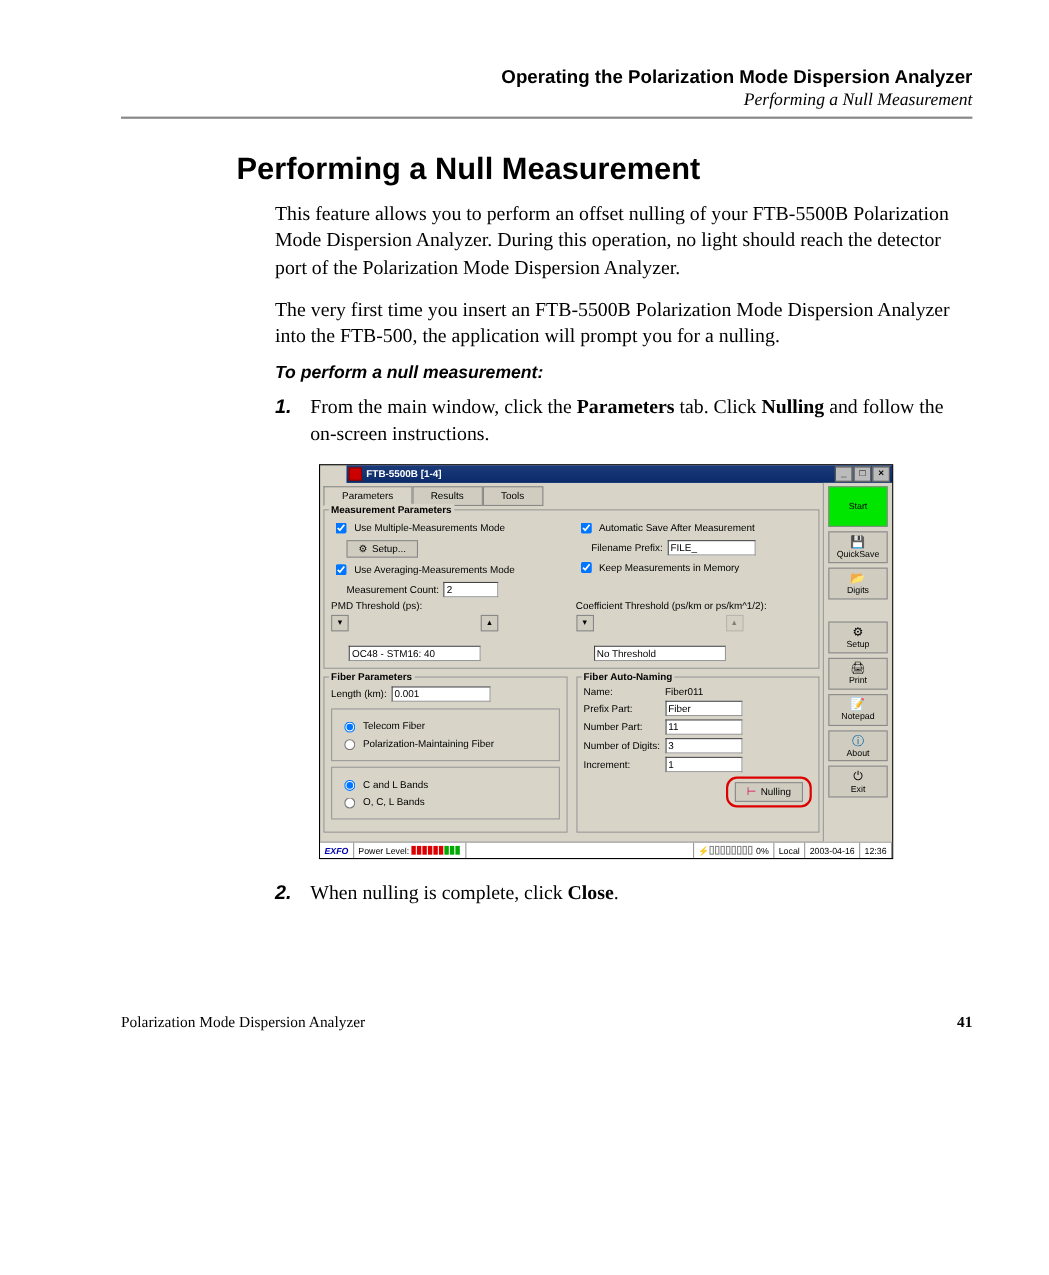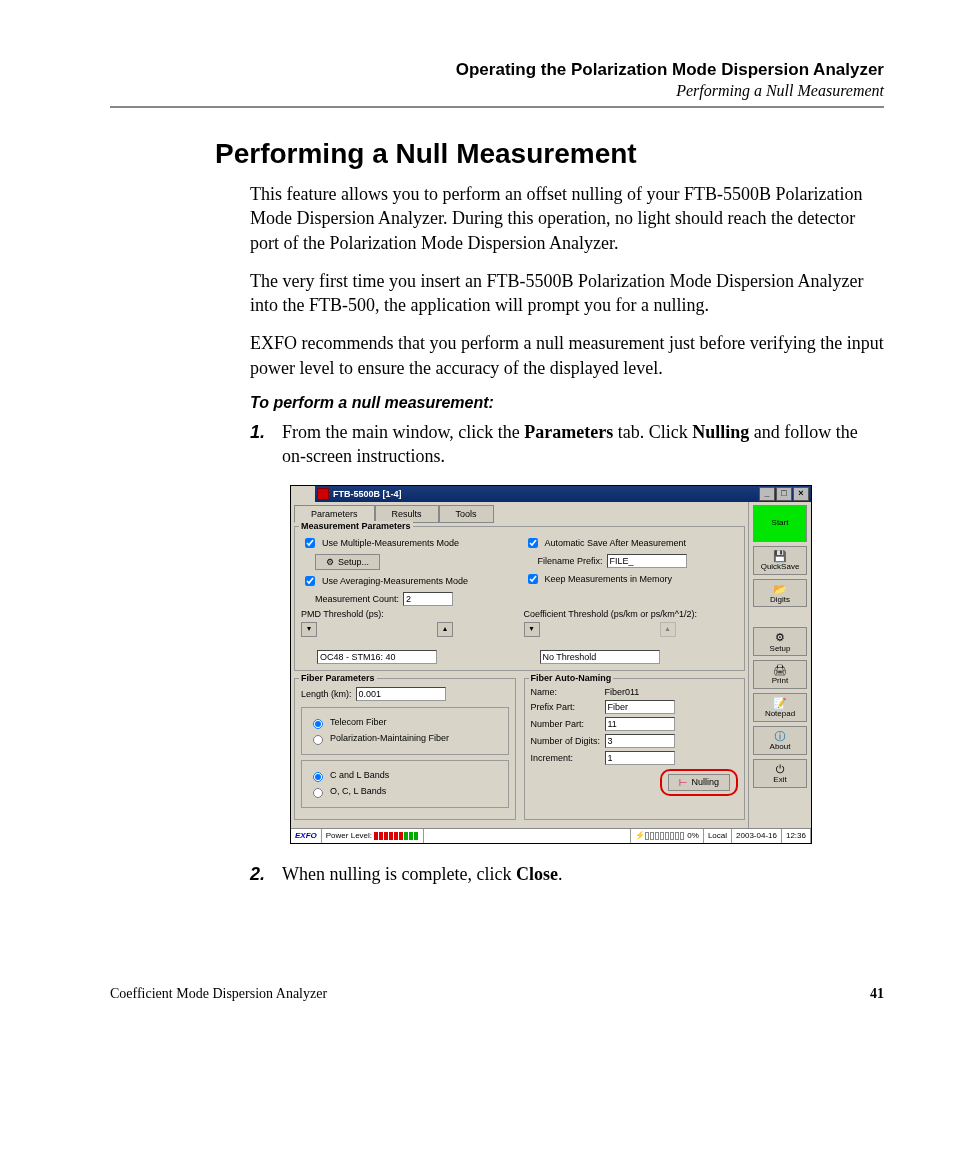--- a/index.html
+++ b/index.html
@@ -252,21 +252,20 @@
 
 <div class="page">
   <div class="hdr-title">Operating the Polarization Mode Dispersion Analyzer</div>
   <div class="hdr-sub">Performing a Null Measurement</div>
   <div class="hdr-rule"></div>
 
   <div class="h1">Performing a Null Measurement</div>
 
   <div class="para">This feature allows you to perform an offset nulling of your FTB-5500B Polarization Mode Dispersion Analyzer. During this operation, no light should reach the detector port of the Polarization Mode Dispersion Analyzer.</div>
   <div class="para">The very first time you insert an FTB-5500B Polarization Mode Dispersion Analyzer into the FTB-500, the application will prompt you for a nulling.</div>
-  <div class="para">EXFO recommends that you perform a null measurement just before verifying the input power level to ensure the accuracy of the displayed level.</div>
 
   <div class="instr">To perform a null measurement:</div>
 
   <div class="step">
     <div class="step-num">1.</div>
     <div class="step-body">
       <span>From the main window, click the </span><span class="bold">Parameters</span><span> tab. Click </span><span class="bold">Nulling</span><span> and follow the on-screen instructions.</span>
     </div>
   </div>
 
@@ -442,16 +441,16 @@
   </div>
 
   <div class="step">
     <div class="step-num">2.</div>
     <div class="step-body">
       <span>When nulling is complete, click </span><span class="bold">Close</span><span>.</span>
     </div>
   </div>
 
   <div class="footer">
-    <span>Coefficient Mode Dispersion Analyzer</span>
+    <span>Polarization Mode Dispersion Analyzer</span>
     <span style="font-weight:bold;">41</span>
   </div>
 </div>
 
 </body></html>

